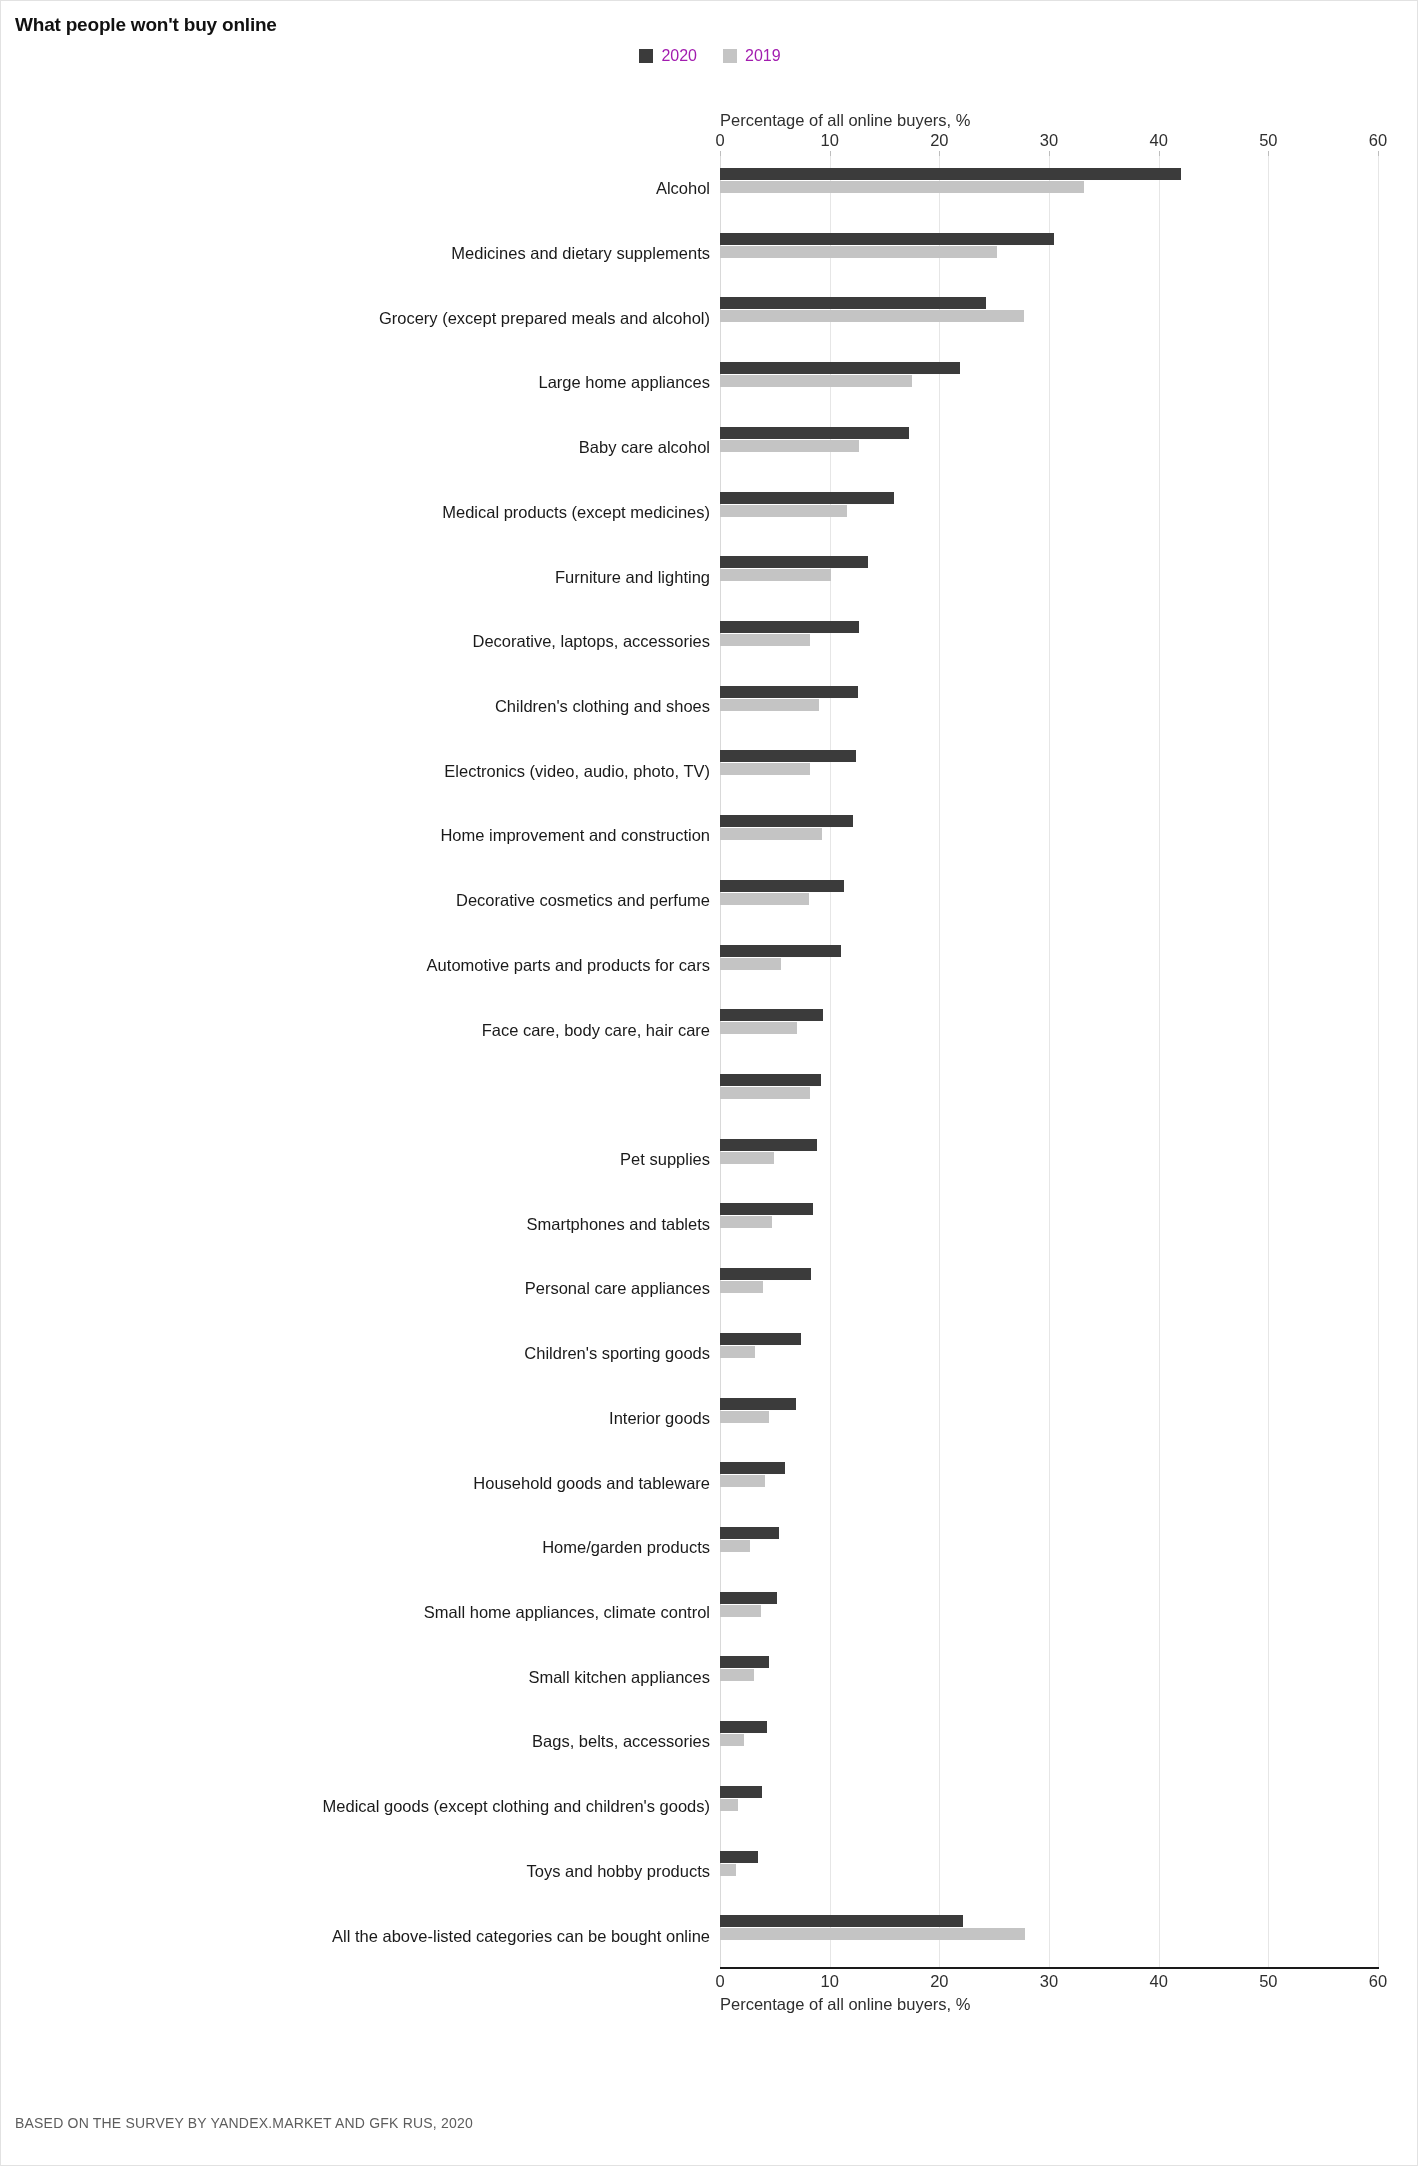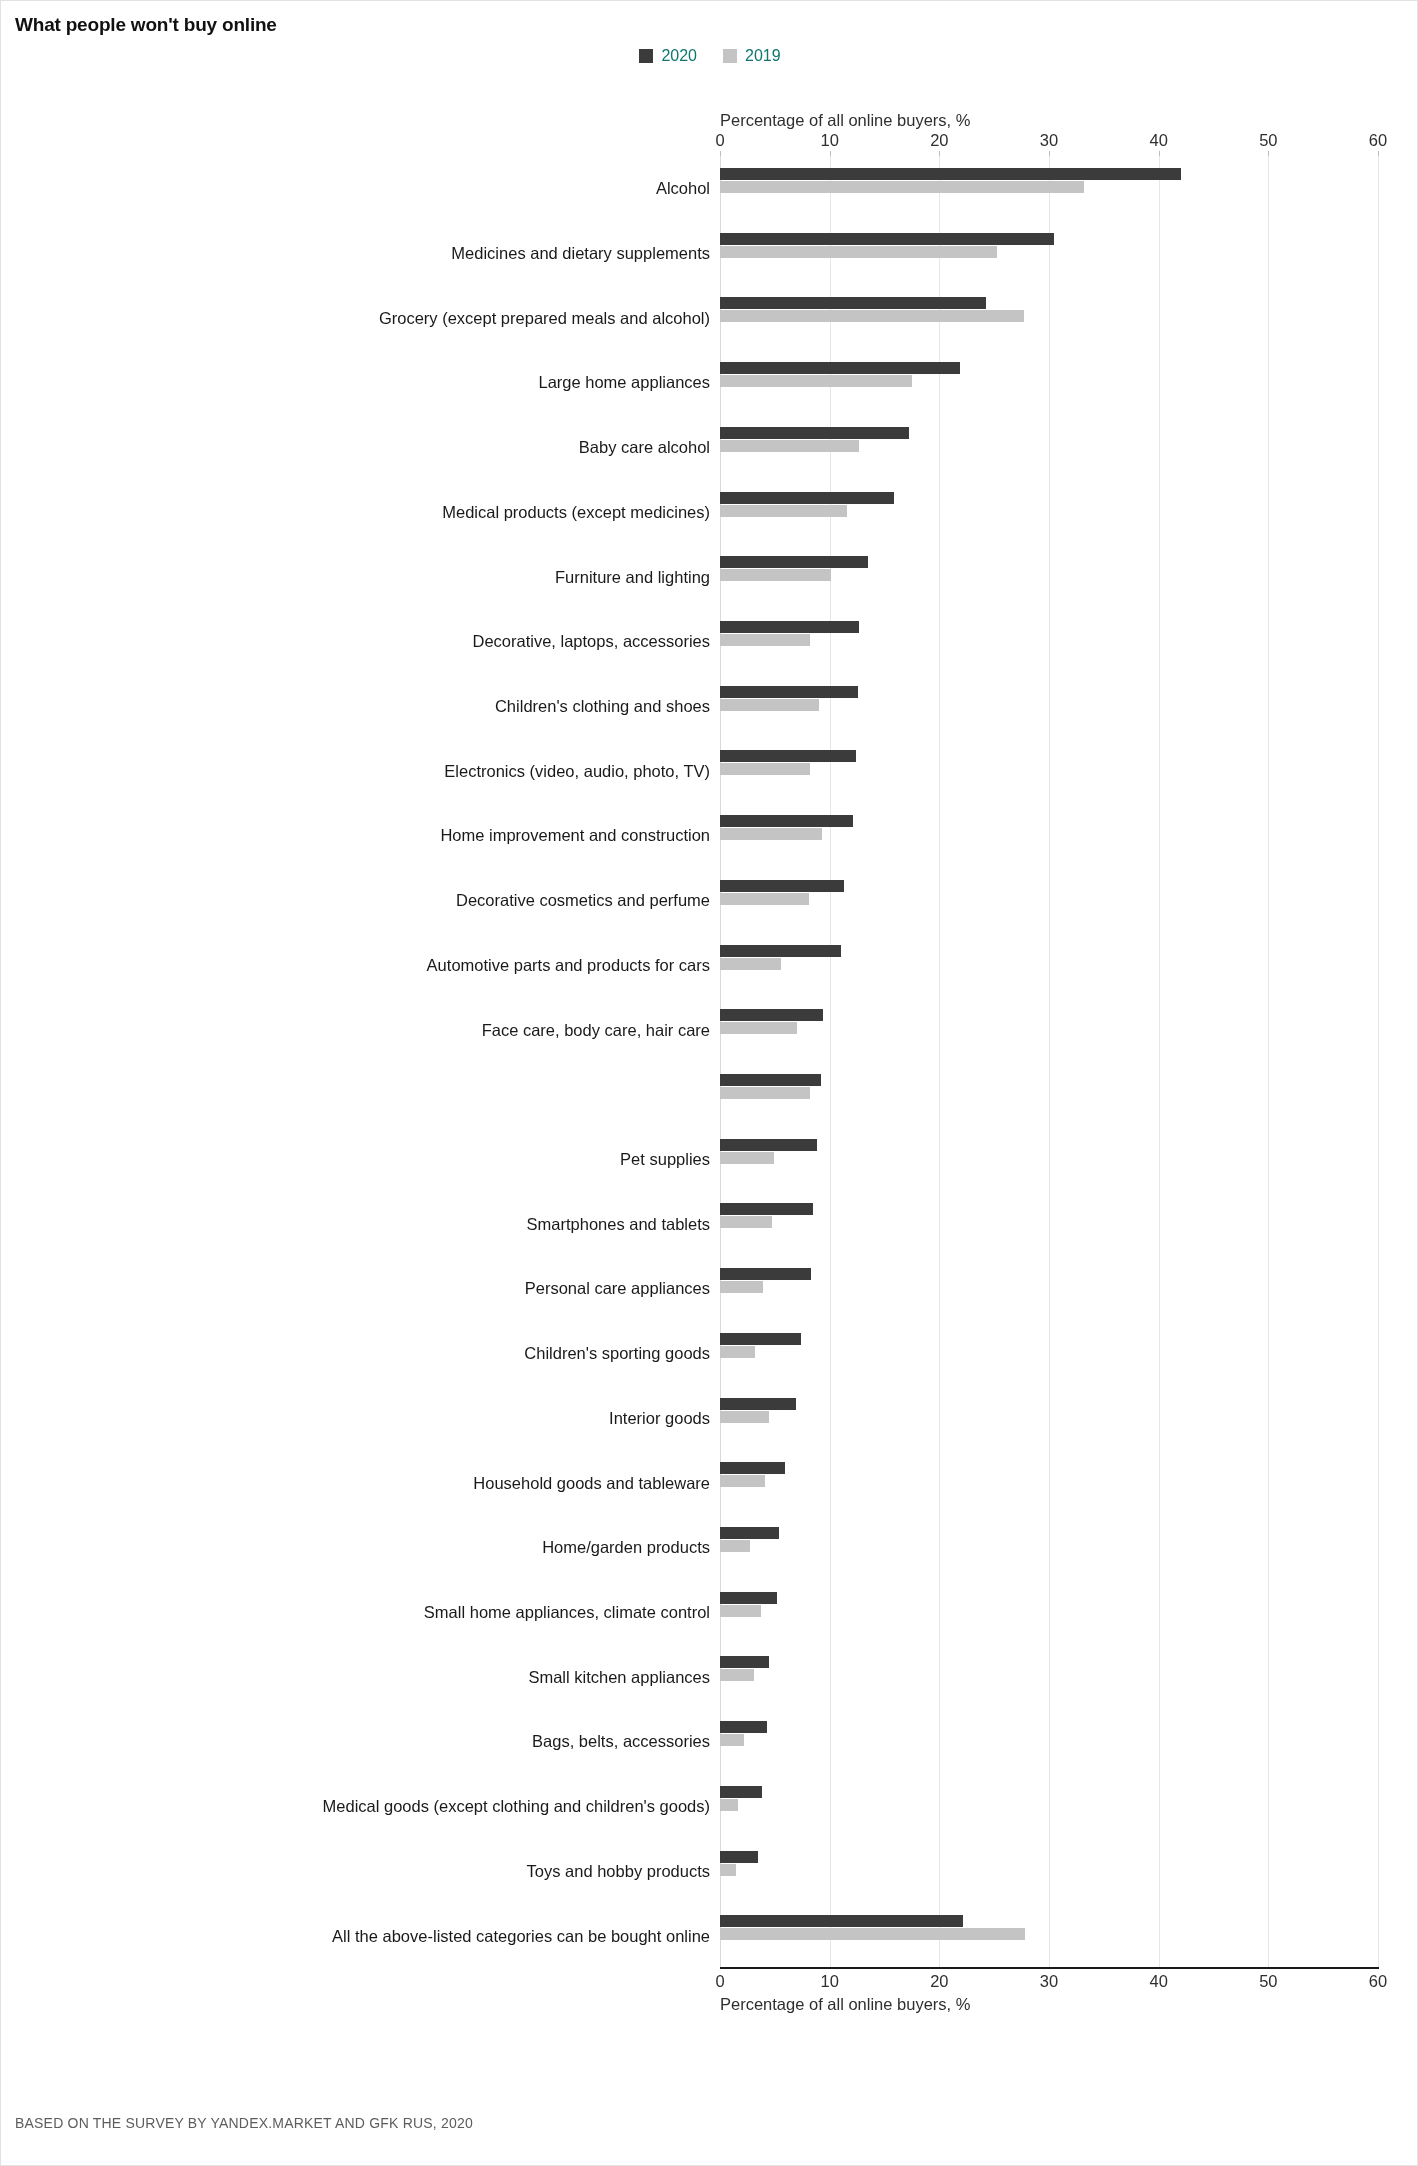--- a/index.html
+++ b/index.html
@@ -51,21 +51,21 @@
     align-items: center;
     gap: 8px;
   }
   .legend-swatch {
     width: 14px;
     height: 14px;
     display: inline-block;
   }
   .legend-label {
     font-size: 16px;
-    color: #0f766e;
+    color: #a21caf;
   }
 
   
   .axis-title {
     position: absolute;
     font-size: 16.5px;
     color: #2f2f2f;
     white-space: nowrap;
   }
   .axis-title.top { left: 719px; top: 110px; }

